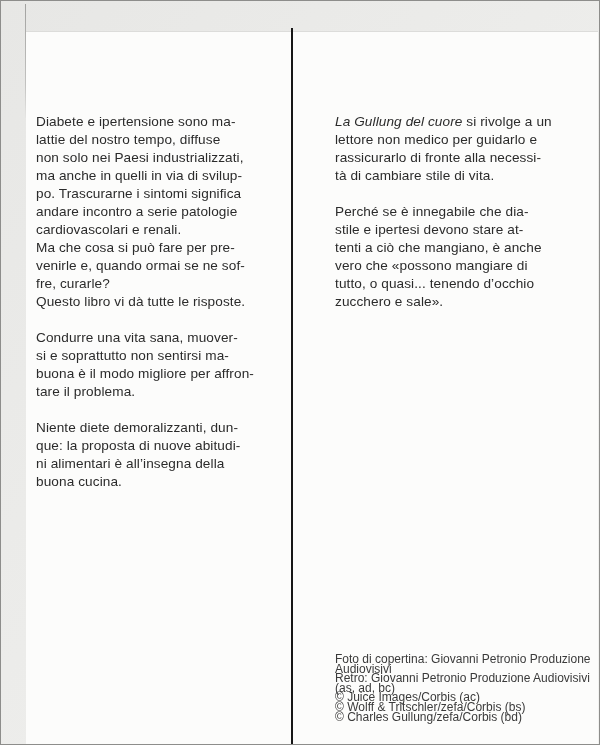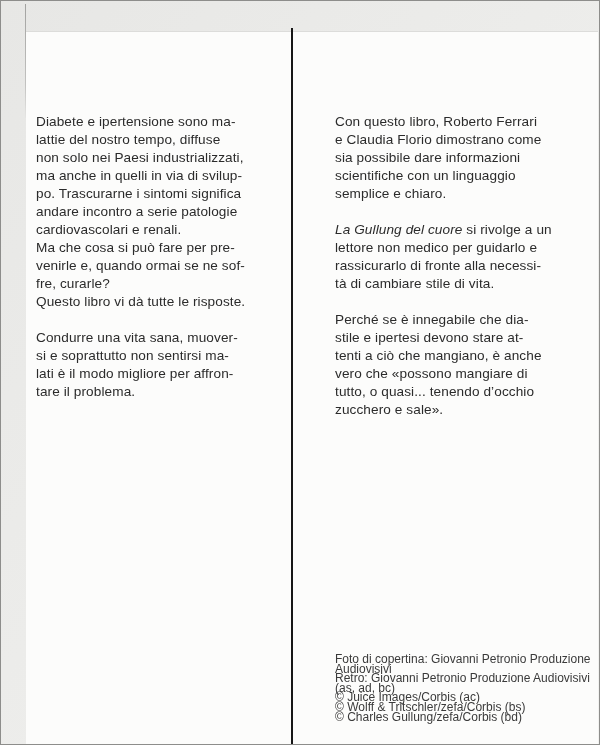--- a/index.html
+++ b/index.html
@@ -78,30 +78,29 @@
 ma anche in quelli in via di svilup-
 po. Trascurarne i sintomi significa
 andare incontro a serie patologie
 cardiovascolari e renali.
 Ma che cosa si può fare per pre-
 venirle e, quando ormai se ne sof-
 fre, curarle?
 Questo libro vi dà tutte le risposte.</p>
     <p>Condurre una vita sana, muover-
 si e soprattutto non sentirsi ma-
-lati è il modo migliore per affron-
+buona è il modo migliore per affron-
 tare il problema.</p>
+    <p>Niente diete demoralizzanti, dun-
+que: la proposta di nuove abitudi-
+ni alimentari è all’insegna della
+buona cucina.</p>
   </div>
 
   <div class="col col-right">
-    <p>Con questo libro, Roberto Ferrari
-e Claudia Florio dimostrano come
-sia possibile dare informazioni
-scientifiche con un linguaggio
-semplice e chiaro.</p>
     <p><em class="book-title">La Gullung del cuore</em><span> si rivolge a un
 lettore non medico per guidarlo e
 rassicurarlo di fronte alla necessi-
 tà di cambiare stile di vita.</span></p>
     <p>Perché se è innegabile che dia-
 stile e ipertesi devono stare at-
 tenti a ciò che mangiano, è anche
 vero che «possono mangiare di
 tutto, o quasi... tenendo d’occhio
 zucchero e sale».</p>

